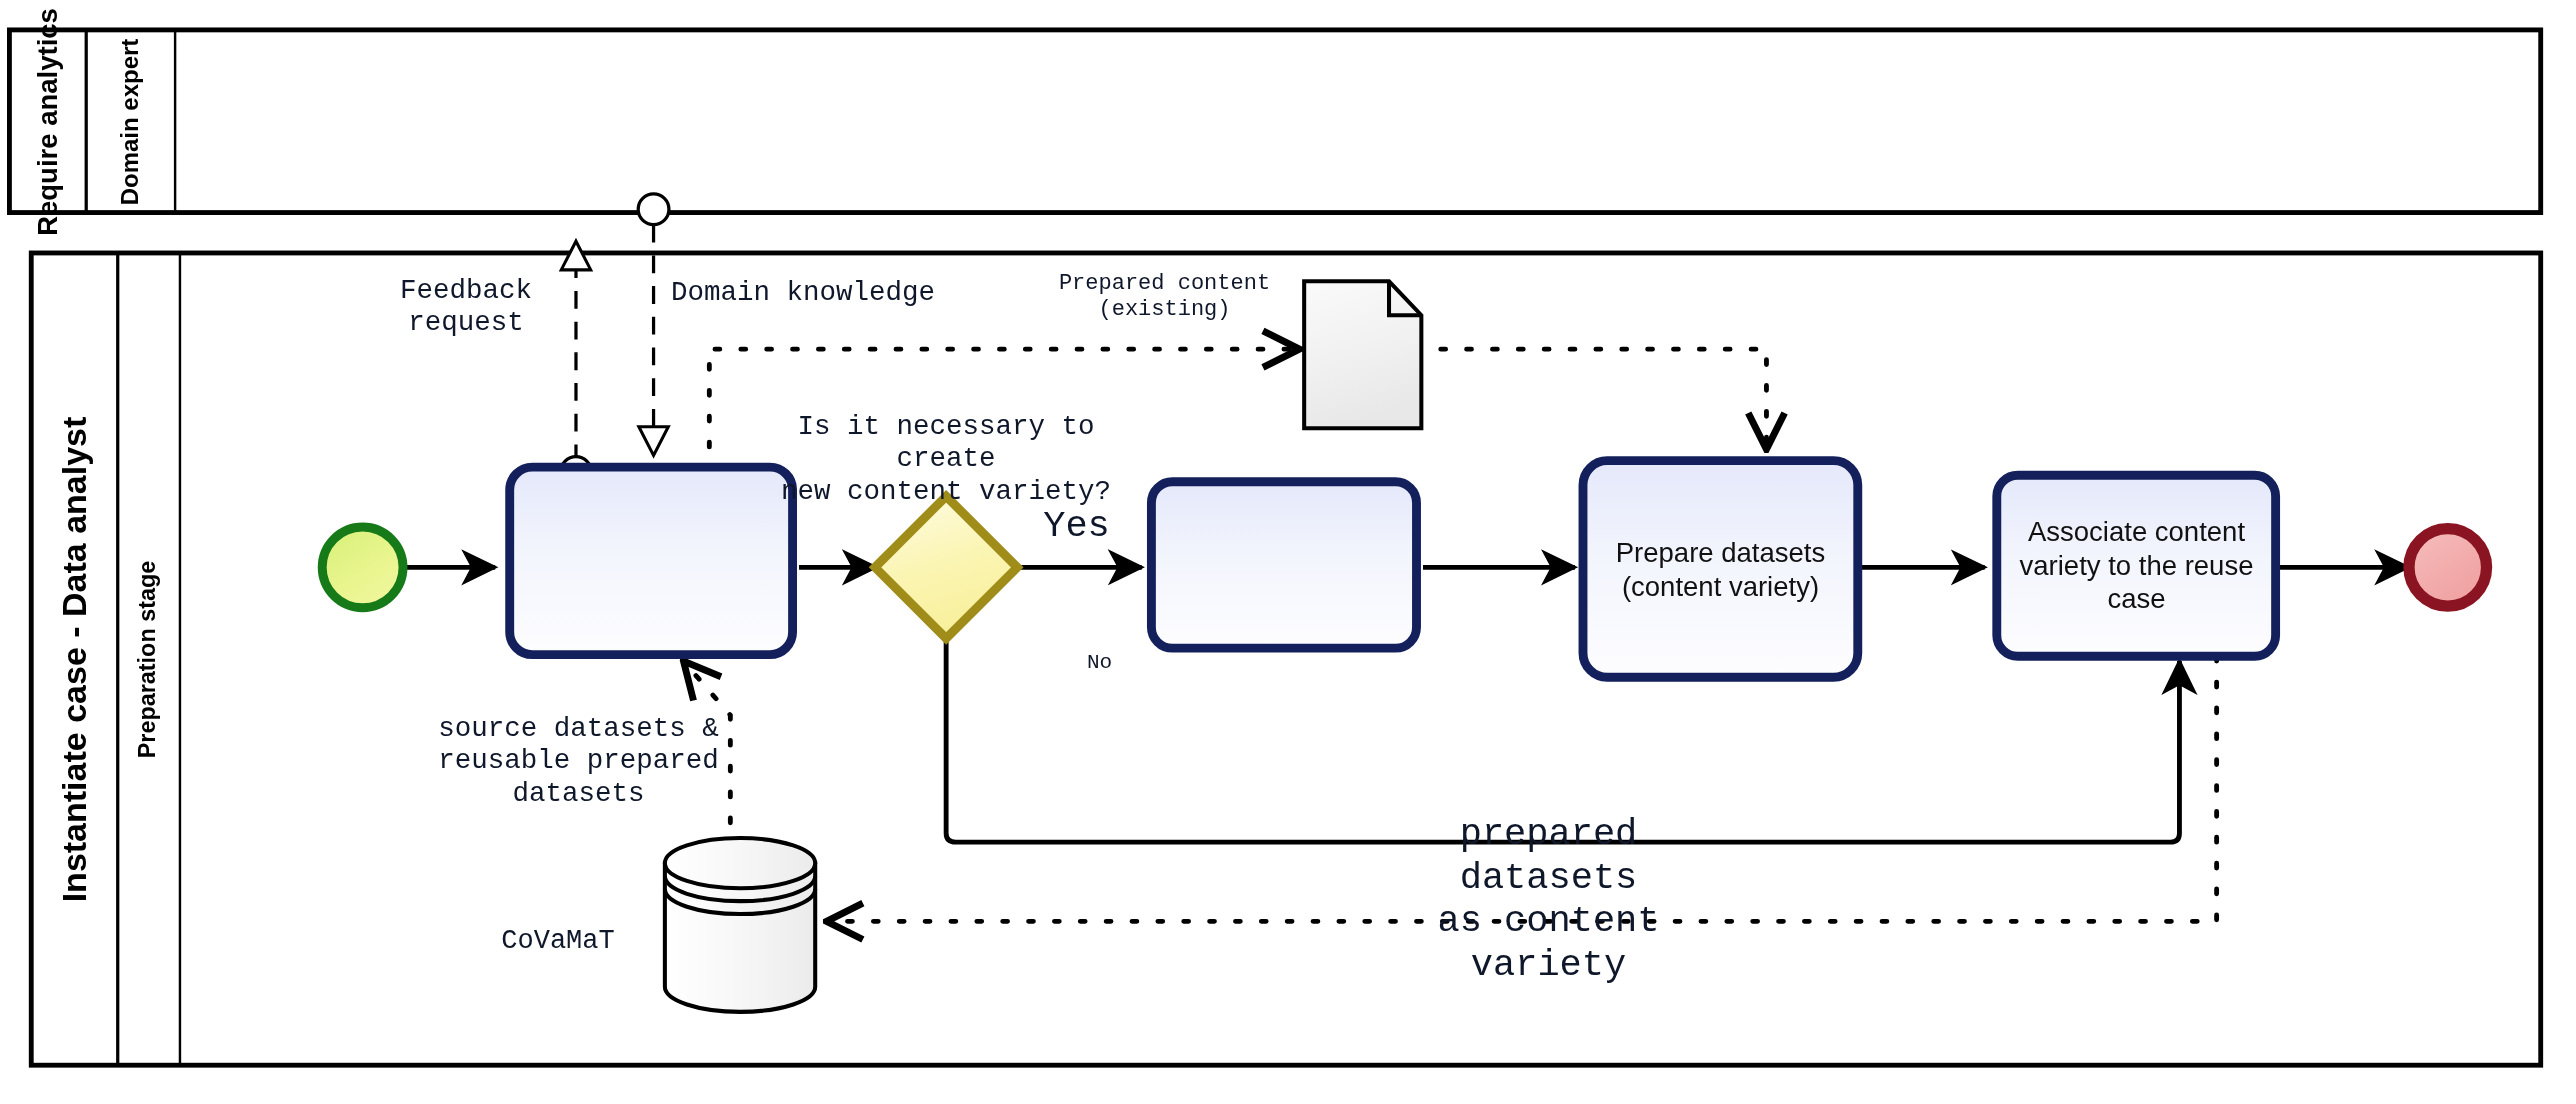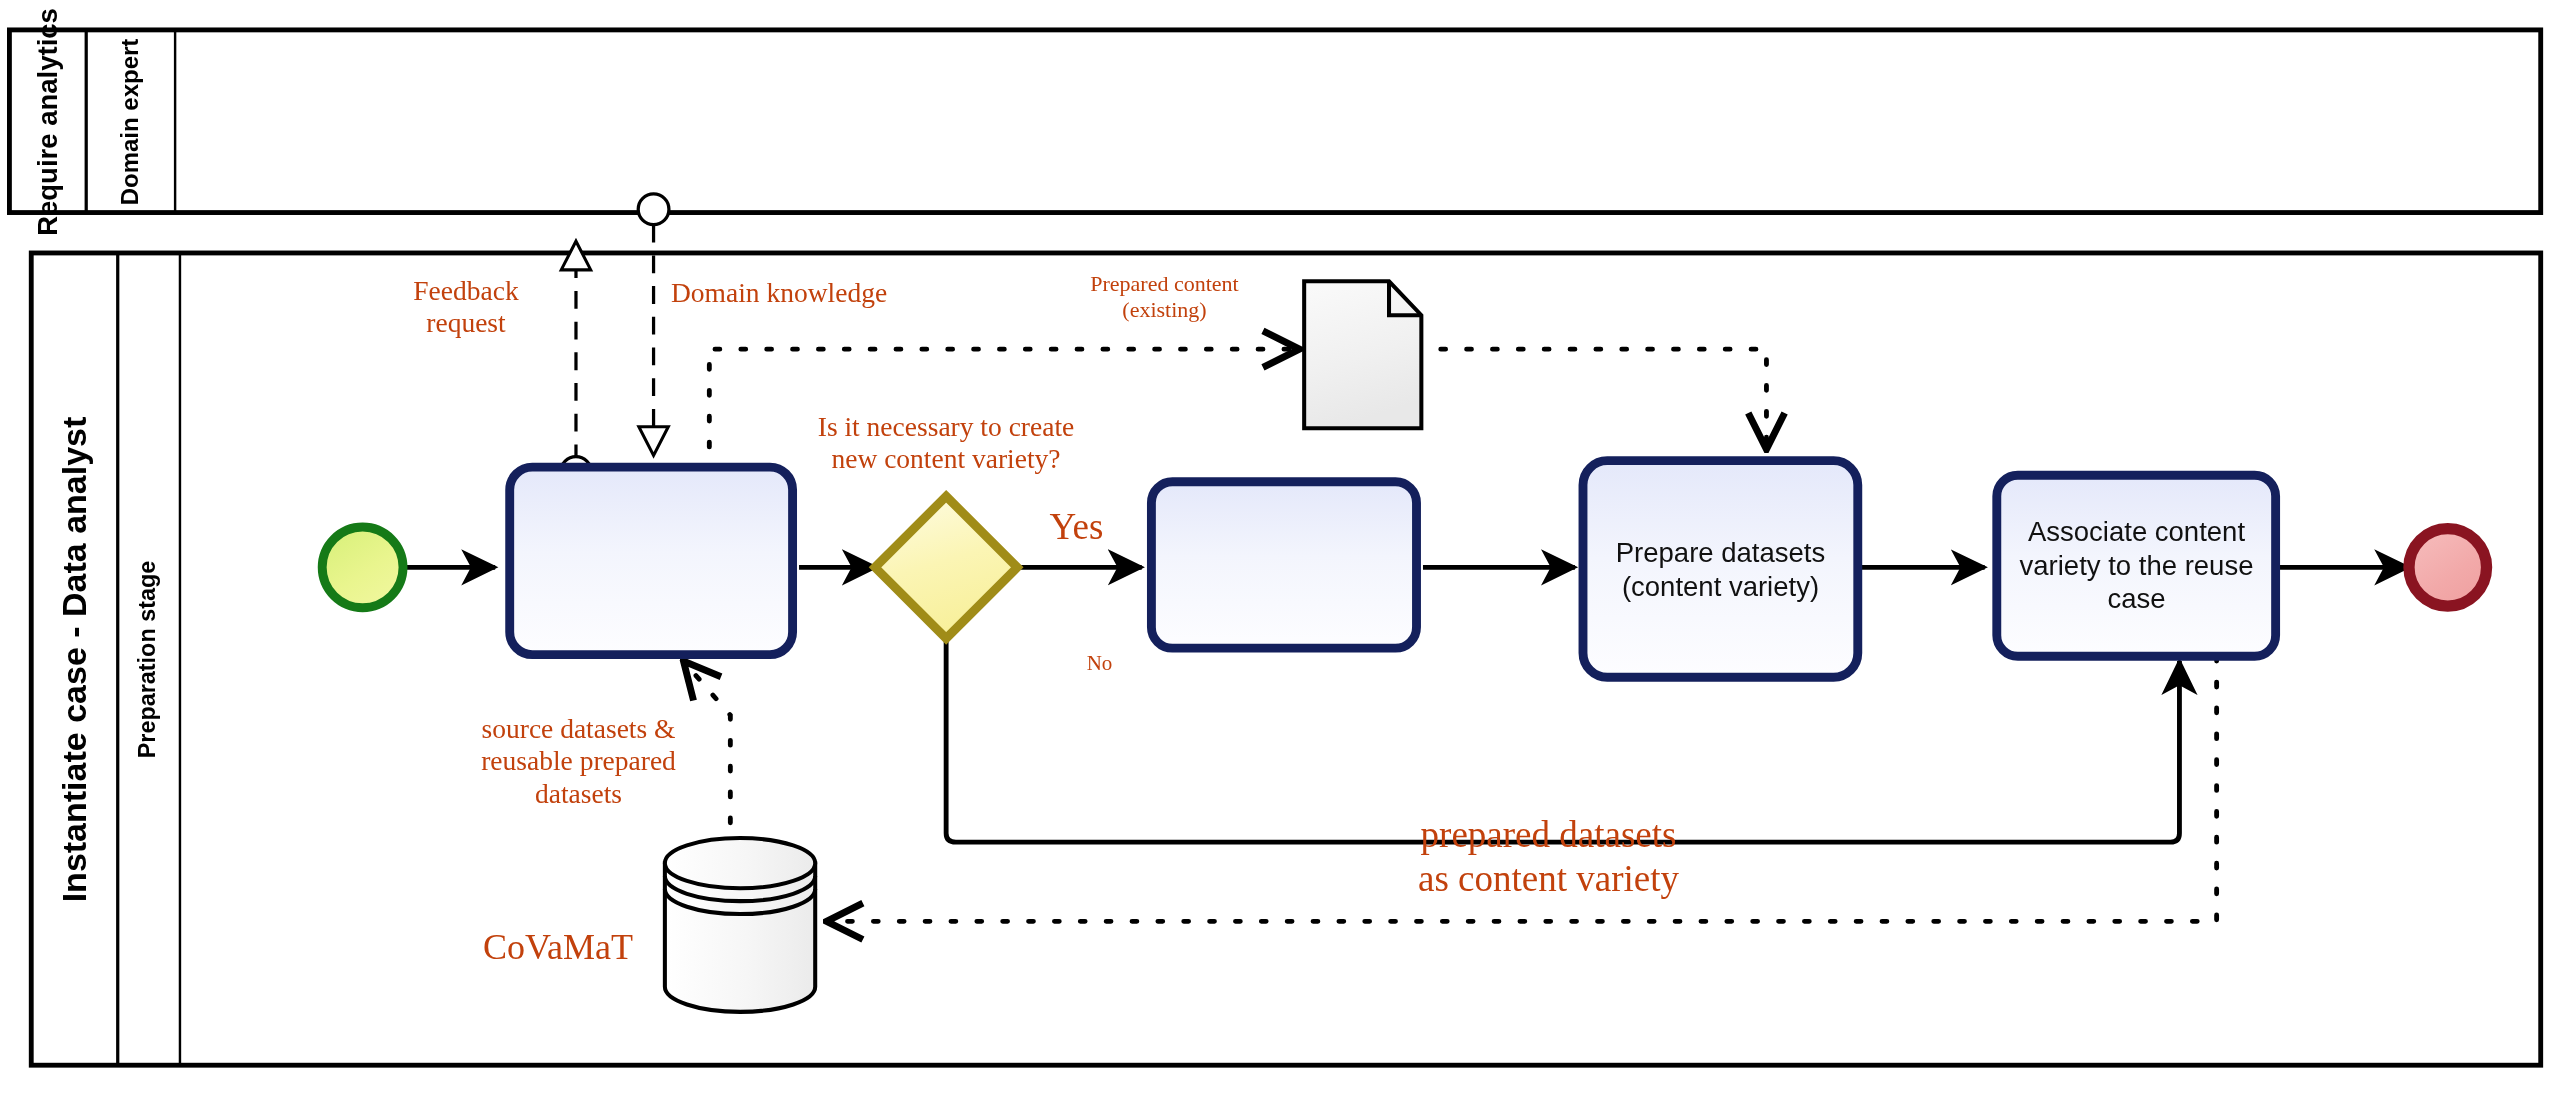--- a/index.html
+++ b/index.html
@@ -1,21 +1,21 @@
 <!DOCTYPE html>
 <html style="font-size:13px"><head>
 <meta charset="utf-8">
 <title>BPMN Diagram</title>
 <style>
   html,body{margin:0;padding:0;background:#ffffff;}
   body{font-family:"Liberation Sans",sans-serif;}
   #stage{position:relative;width:2576px;height:1104px;background:#fff;overflow:hidden;}
   svg#canvas{position:absolute;left:0;top:0;width:2576px;height:1104px;}
 
-  .lbl{position:absolute;color:#c2410c;font-family:Liberation Serif, serif;
+  .lbl{position:absolute;color:#0f172a;font-family:Liberation Mono, monospace;
        text-align:center;line-height:1.18;white-space:pre-line;}
 
   
   .vhead{position:absolute;display:flex;align-items:center;justify-content:center;}
   .vhead span{
       transform:rotate(-90deg);
       white-space:nowrap;
       font-weight:bold;
       color:#000;
       font-family:"Liberation Sans",sans-serif;
@@ -200,21 +200,21 @@
   <div class="lbl" style="left:1051px;top:651px;width:97px;font-size:21px;">No</div>
 
   <div class="lbl" style="left:365px;top:275px;width:202px;font-size:27.5px;">Feedback
 request</div>
 
   <div class="lbl" style="left:671px;top:277px;width:275px;font-size:27.5px;text-align:left;">Domain knowledge</div>
 
   <div class="lbl" style="left:1027px;top:271px;width:275px;font-size:22px;">Prepared content
 (existing)</div>
 
-  <div class="lbl" style="left:461px;top:926px;width:194px;font-size:36px;">CoVaMaT</div>
+  <div class="lbl" style="left:461px;top:926px;width:194px;font-size:27px;">CoVaMaT</div>
 
   <div class="lbl" style="left:437px;top:713px;width:283px;font-size:27.5px;">source datasets &amp;
 reusable prepared
 datasets</div>
 
   <div class="lbl" style="left:1387px;top:813px;width:323px;font-size:37px;">prepared datasets
 as content variety</div>
 
 </div>
 

